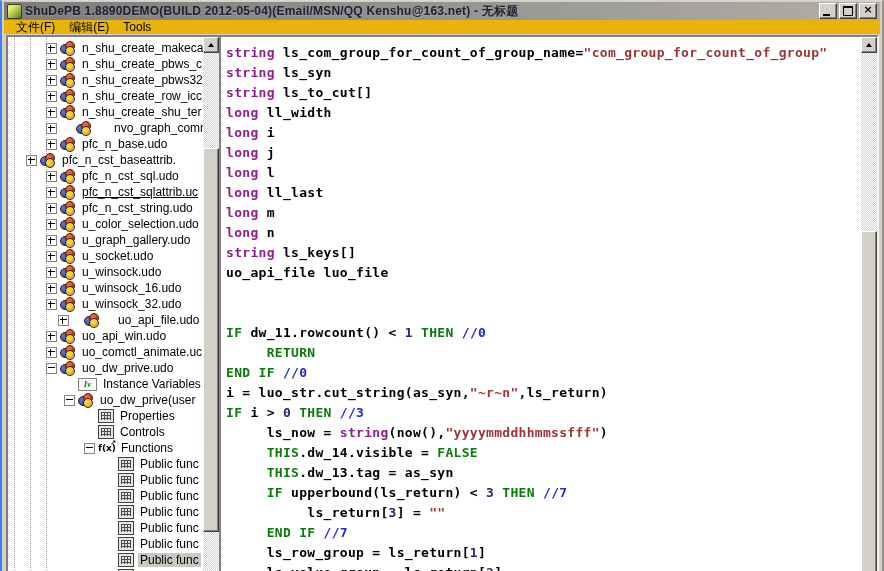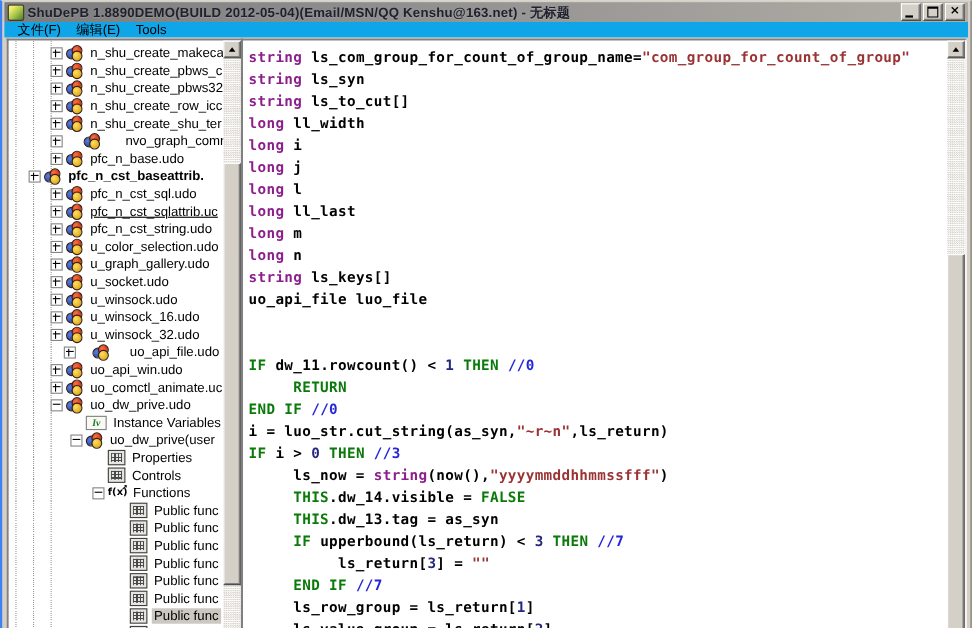--- a/index.html
+++ b/index.html
@@ -23,21 +23,21 @@
         border:1px solid;border-color:#fff #404040 #404040 #fff;
         box-shadow:inset -1px -1px 0 #808080;cursor:default;}
   .wbtn .g-min{position:absolute;left:3px;bottom:2px;width:7px;height:2px;background:#000;}
   .wbtn .g-max{position:absolute;left:3px;top:2px;width:8px;height:7px;
                border:1px solid #000;border-top-width:2px;}
   .wbtn .g-close{position:absolute;inset:0;font:bold 11px/12px "DejaVu Sans",sans-serif;
                  text-align:center;color:#000;}
 
   
   .menubar{position:absolute;top:19px;left:2px;right:2px;height:14px;
-           display:flex;align-items:center;background:#0ea5e9;font-size:12px;color:#000;}
+           display:flex;align-items:center;background:#eab308;font-size:12px;color:#000;}
   .menu-item{padding:0 7px;height:14px;line-height:14px;}
   .menu-item:first-child{margin-left:5px;}
 
   
   .panel{position:absolute;top:34px;bottom:-6px;background:#fff;
          border:2px solid;border-color:#808080 #f4f2ee #f4f2ee #808080;}
   .tree-panel{left:4px;width:211px;}
   .code-panel{left:217px;right:3px;}
 
   
@@ -183,21 +183,21 @@
         </div>
         <div class="trow" style="padding-left: 38px;">
           <span class="ebox plus"></span>
           <span class="ticon i-obj">
             <i class="c-blue"></i>
             <i class="c-red"></i>
             <i class="c-yel"></i>
           </span>
           <span class="lbl">pfc_n_base.udo</span>
         </div>
-        <div class="trow" style="padding-left: 18px; font-weight: bold;">
+        <div class="trow" style="padding-left: 18px;">
           <span class="ebox plus"></span>
           <span class="ticon i-obj">
             <i class="c-blue"></i>
             <i class="c-red"></i>
             <i class="c-yel"></i>
           </span>
           <span class="lbl">pfc_n_cst_baseattrib.</span>
         </div>
         <div class="trow" style="padding-left: 38px;">
           <span class="ebox plus"></span>

